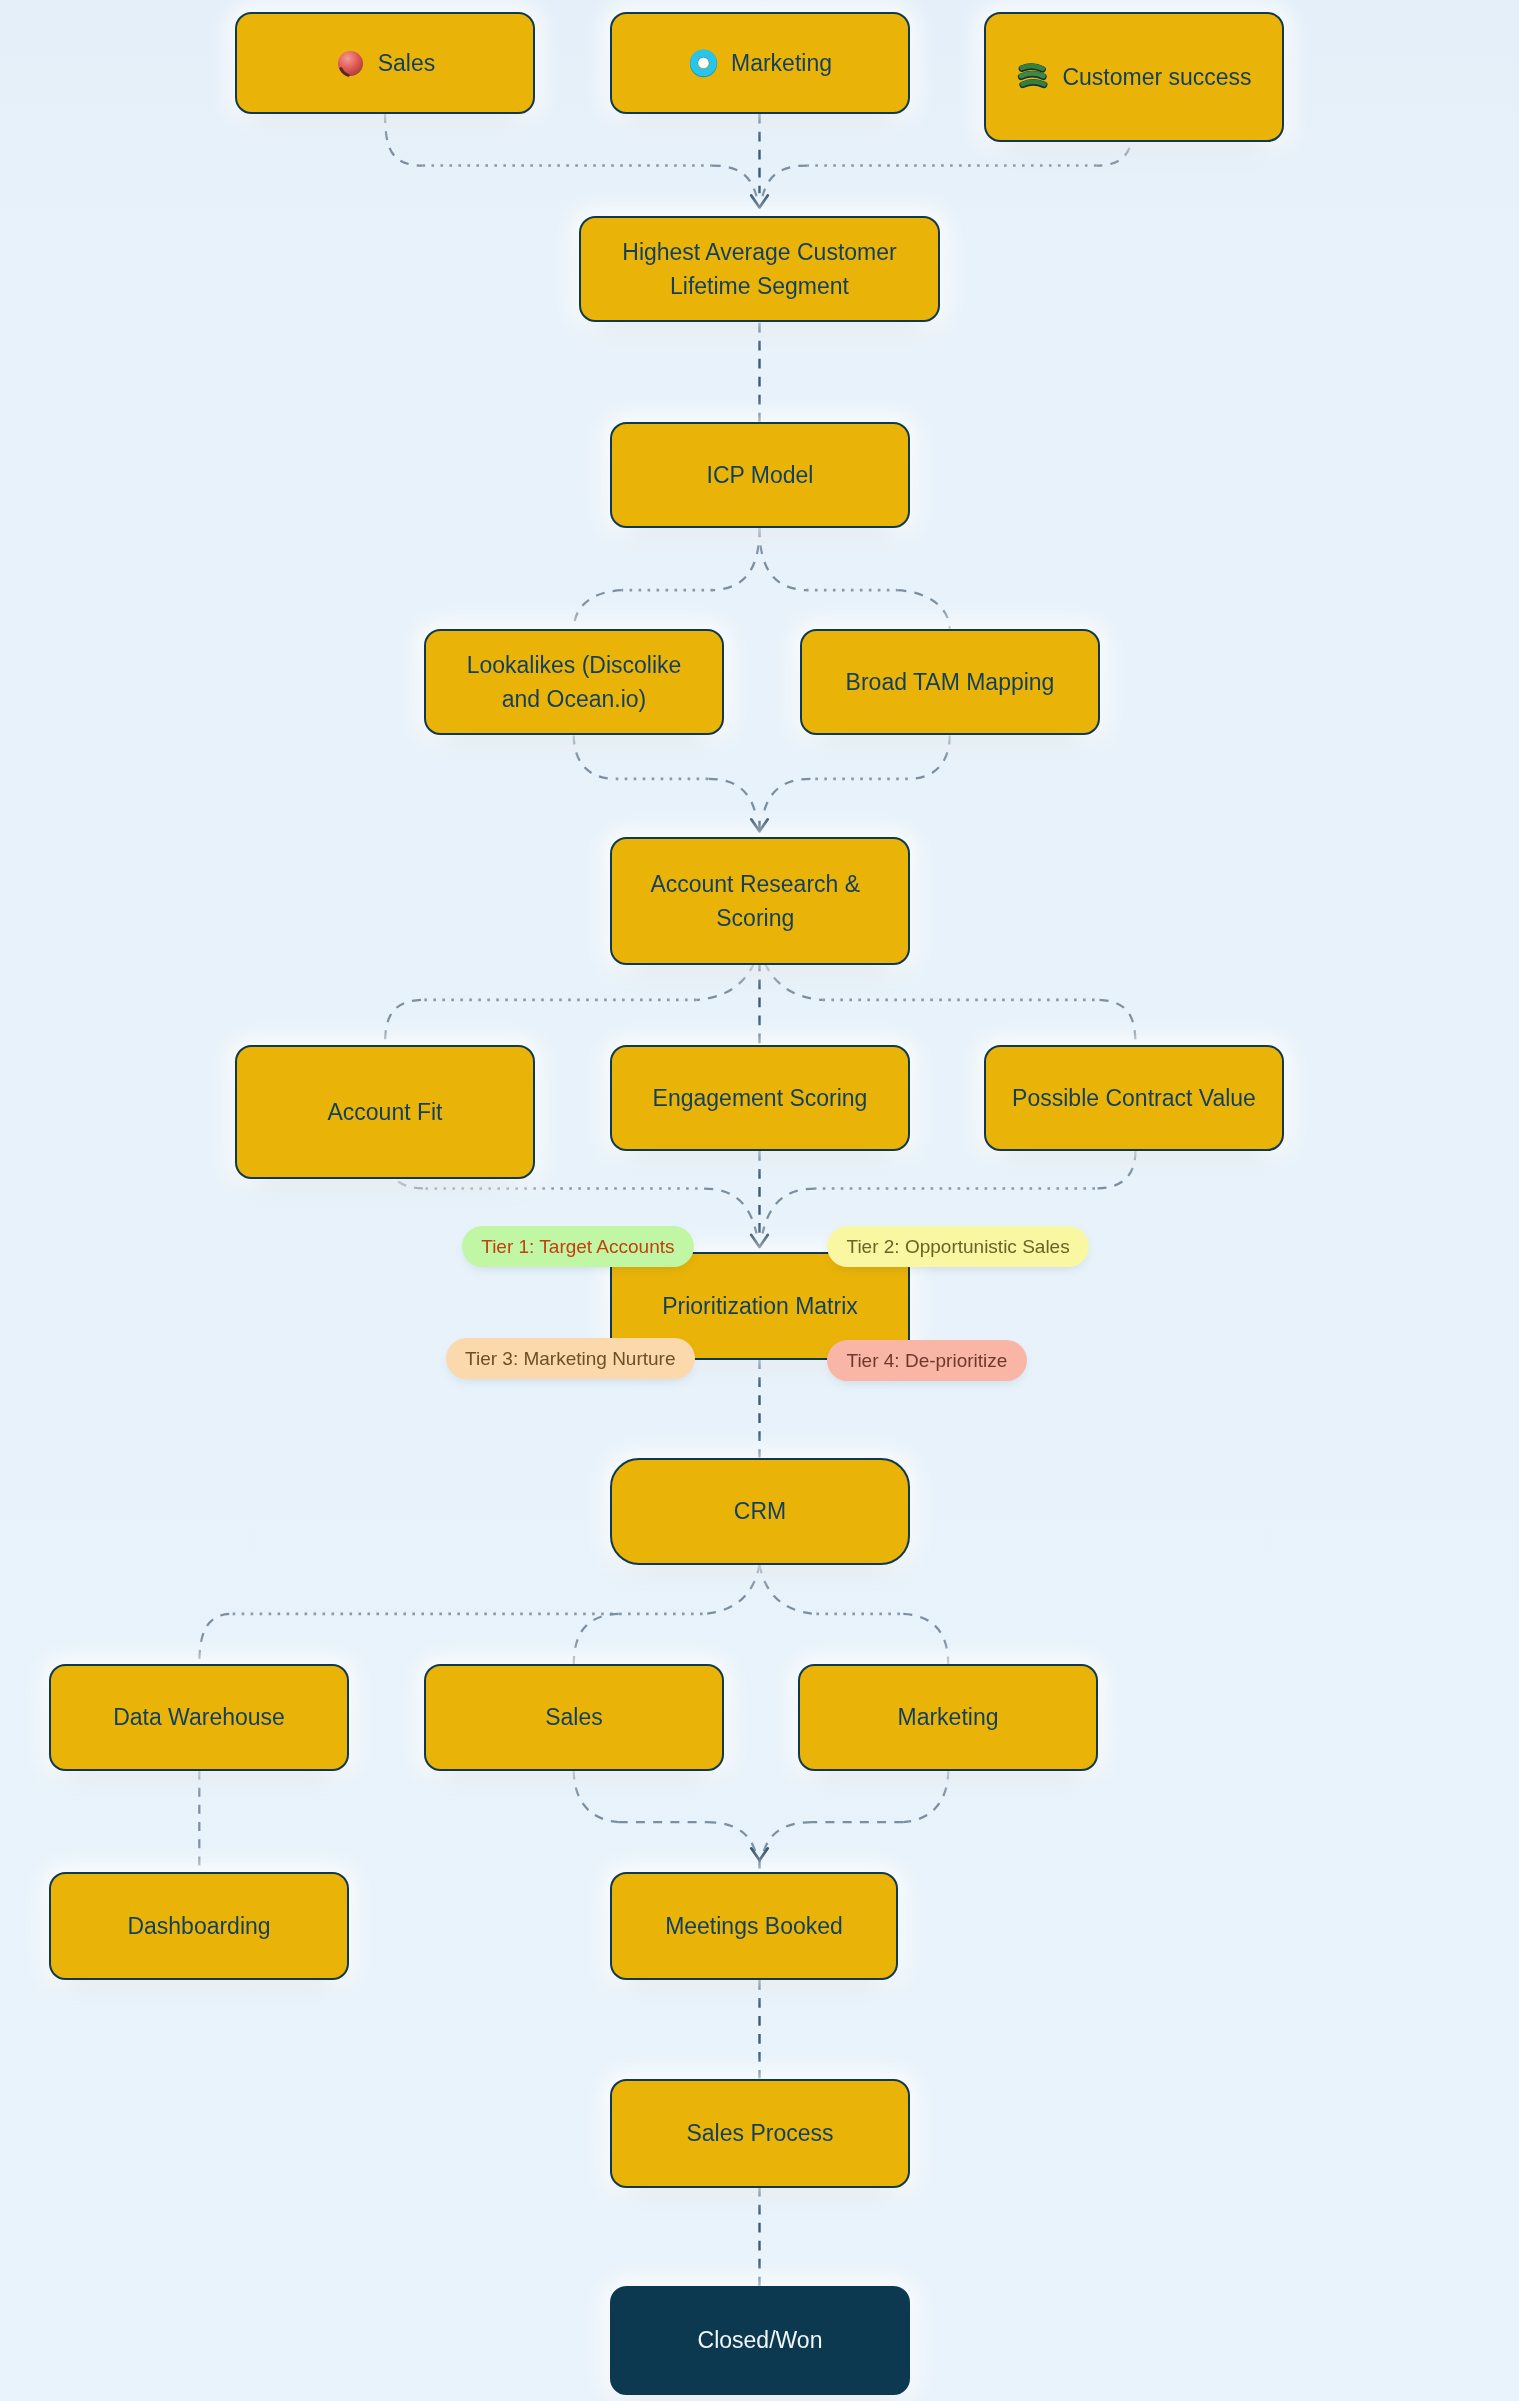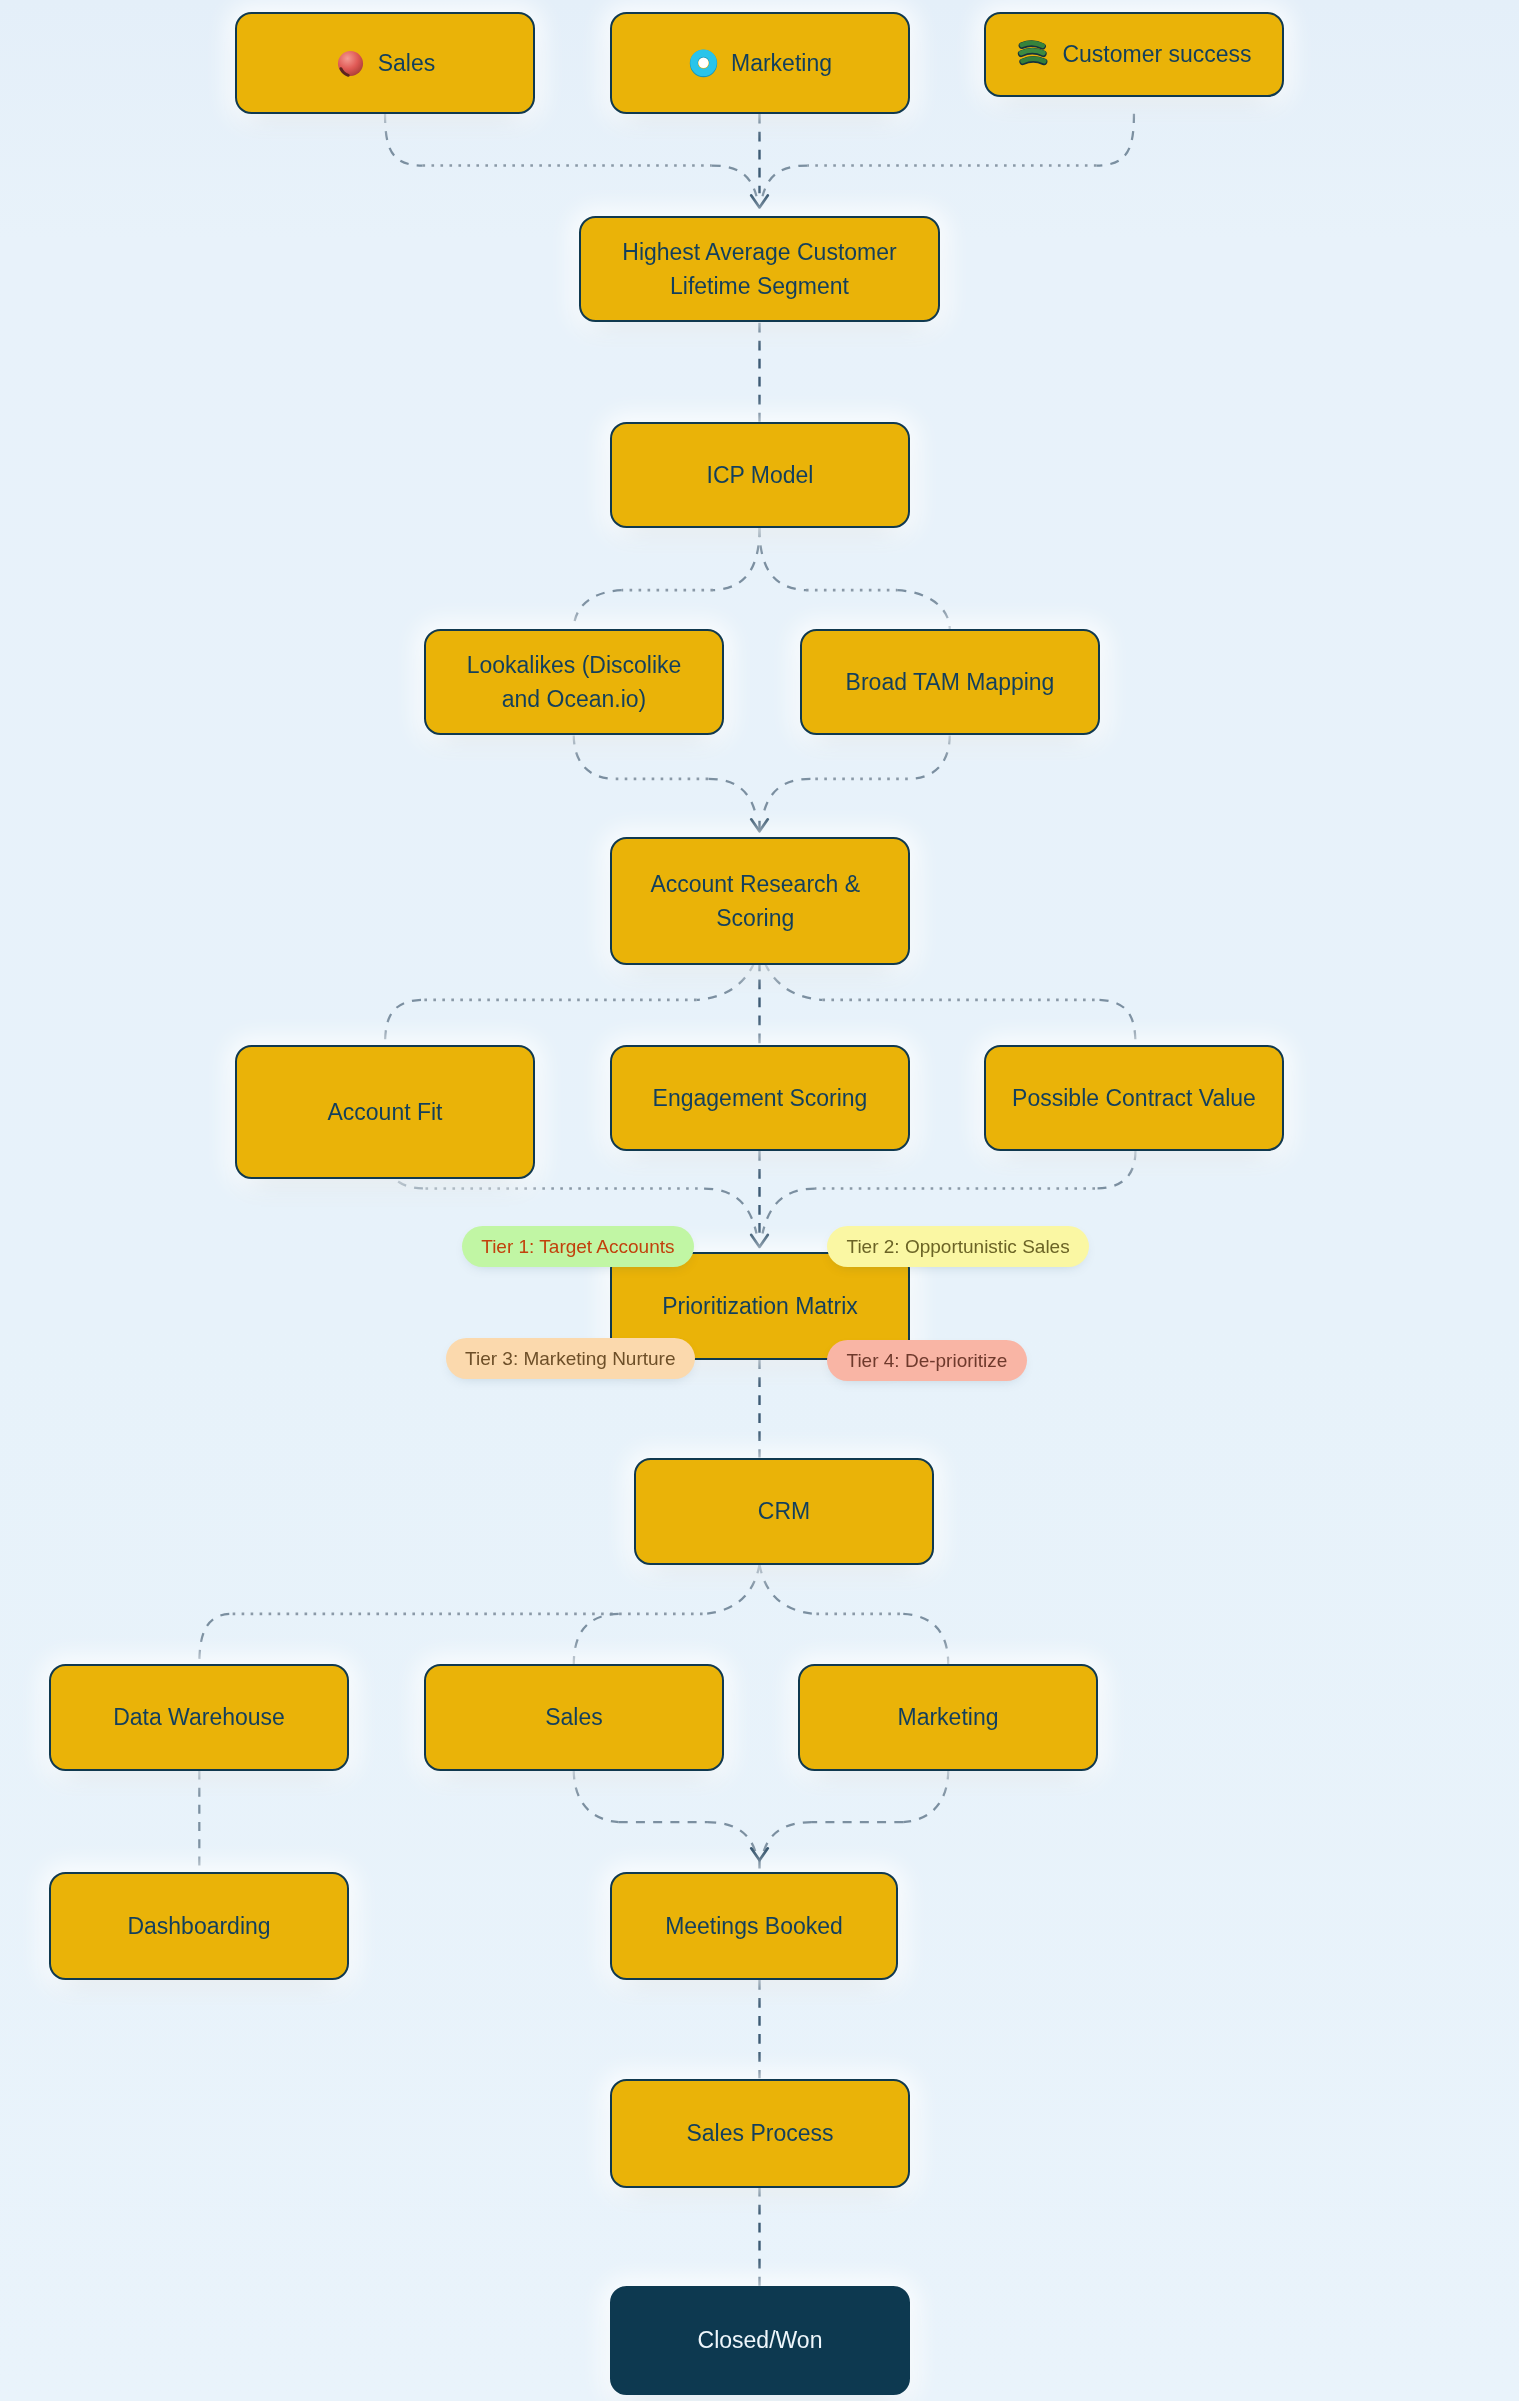--- a/index.html
+++ b/index.html
@@ -125,21 +125,21 @@
   <span class="srcrow">
     <svg class="icn" width="31" height="31" viewBox="0 0 42 42">
       <circle cx="21" cy="21" r="13" fill="none" stroke="#1796ba" stroke-width="11"></circle>
       <circle cx="21" cy="20" r="13" fill="none" stroke="#29c4ea" stroke-width="10"></circle>
       <circle cx="21" cy="20" r="7" fill="#ffffff"></circle>
     </svg>
     <span>Marketing</span>
   </span>
 </div>
 
-<div class="node" style="left:984px;top:12px;width:300px;height:85px;">
+<div class="node" style="left:984px;top:12px;width:300px;height:130px;">
   <span class="srcrow">
     <svg class="icn" width="34" height="31" viewBox="0 0 46 42">
       <path d="M8,9 Q22,3 36,10" stroke="#14323c" stroke-width="9" fill="none" stroke-linecap="round"></path>
       <path d="M7,20 Q22,13 37,20" stroke="#14323c" stroke-width="9" fill="none" stroke-linecap="round"></path>
       <path d="M9,31 Q23,24 38,31" stroke="#14323c" stroke-width="9" fill="none" stroke-linecap="round"></path>
       <path d="M8,8 Q22,2 36,9" stroke="#37833b" stroke-width="6.5" fill="none" stroke-linecap="round"></path>
       <path d="M7,19 Q22,12 37,19" stroke="#3c8a40" stroke-width="6.5" fill="none" stroke-linecap="round"></path>
       <path d="M9,30 Q23,23 38,30" stroke="#357f39" stroke-width="6.5" fill="none" stroke-linecap="round"></path>
     </svg>
     <span>Customer success</span>
@@ -180,21 +180,21 @@
 
 <div class="node" style="left:610px;top:1252px;width:300px;height:108px;">
   <span>Prioritization Matrix</span>
 </div>
 
 <div class="pill" style="right:825px;top:1226px;;background:#c1f6a4;color:#c2410c">Tier 1: Target Accounts</div>
 <div class="pill" style="left:827px;top:1226px;;background:#faf7a3;color:#6b6426">Tier 2: Opportunistic Sales</div>
 <div class="pill" style="right:824px;top:1338px;;background:#fbd9ad;color:#6d4f28">Tier 3: Marketing Nurture</div>
 <div class="pill" style="left:827px;top:1340px;;background:#f9b5a5;color:#6e392c">Tier 4: De-prioritize</div>
 
-<div class="node" style="left:634px;top:1458px;width:300px;height:107px;">
+<div class="node" style="left:610px;top:1458px;width:300px;height:107px;border-radius:29px;">
   <span>CRM</span>
 </div>
 
 <div class="node" style="left:49px;top:1664px;width:300px;height:107px;">
   <span>Data Warehouse</span>
 </div>
 
 <div class="node" style="left:424px;top:1664px;width:300px;height:107px;">
   <span>Sales</span>
 </div>

